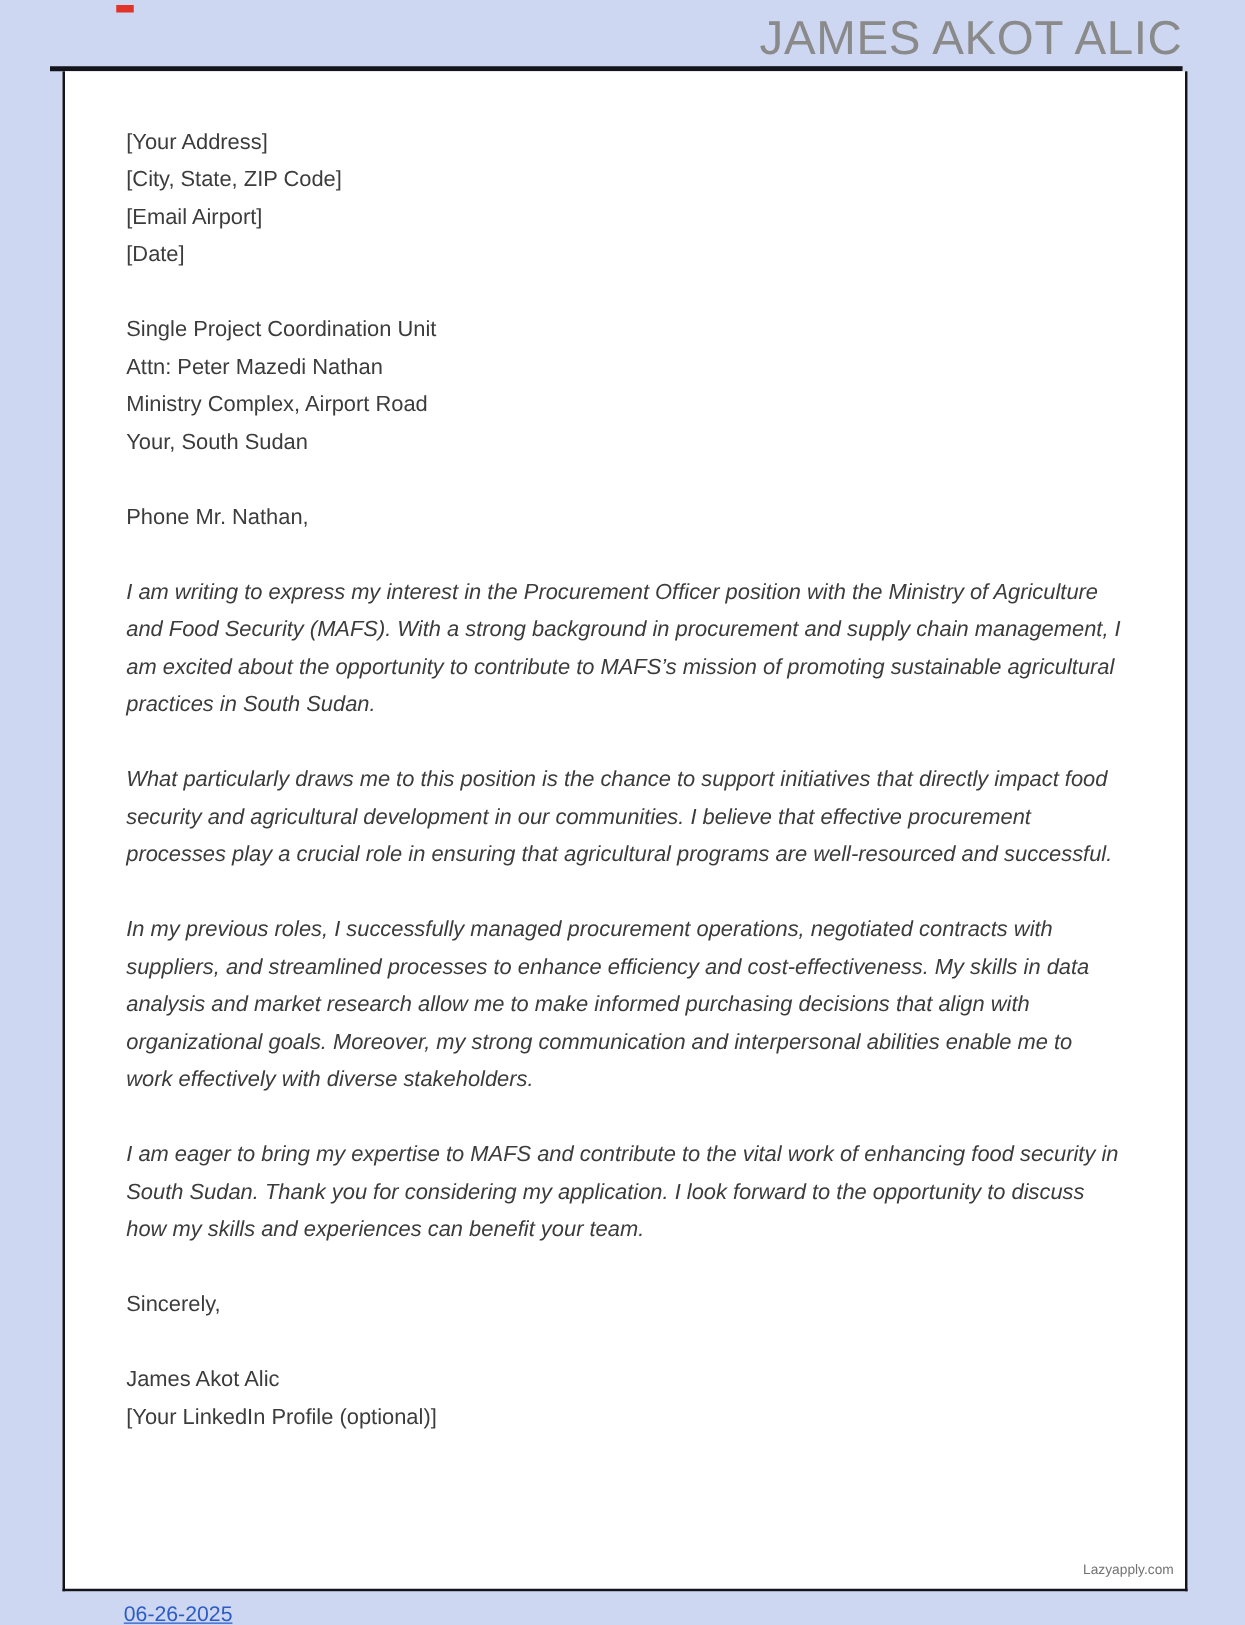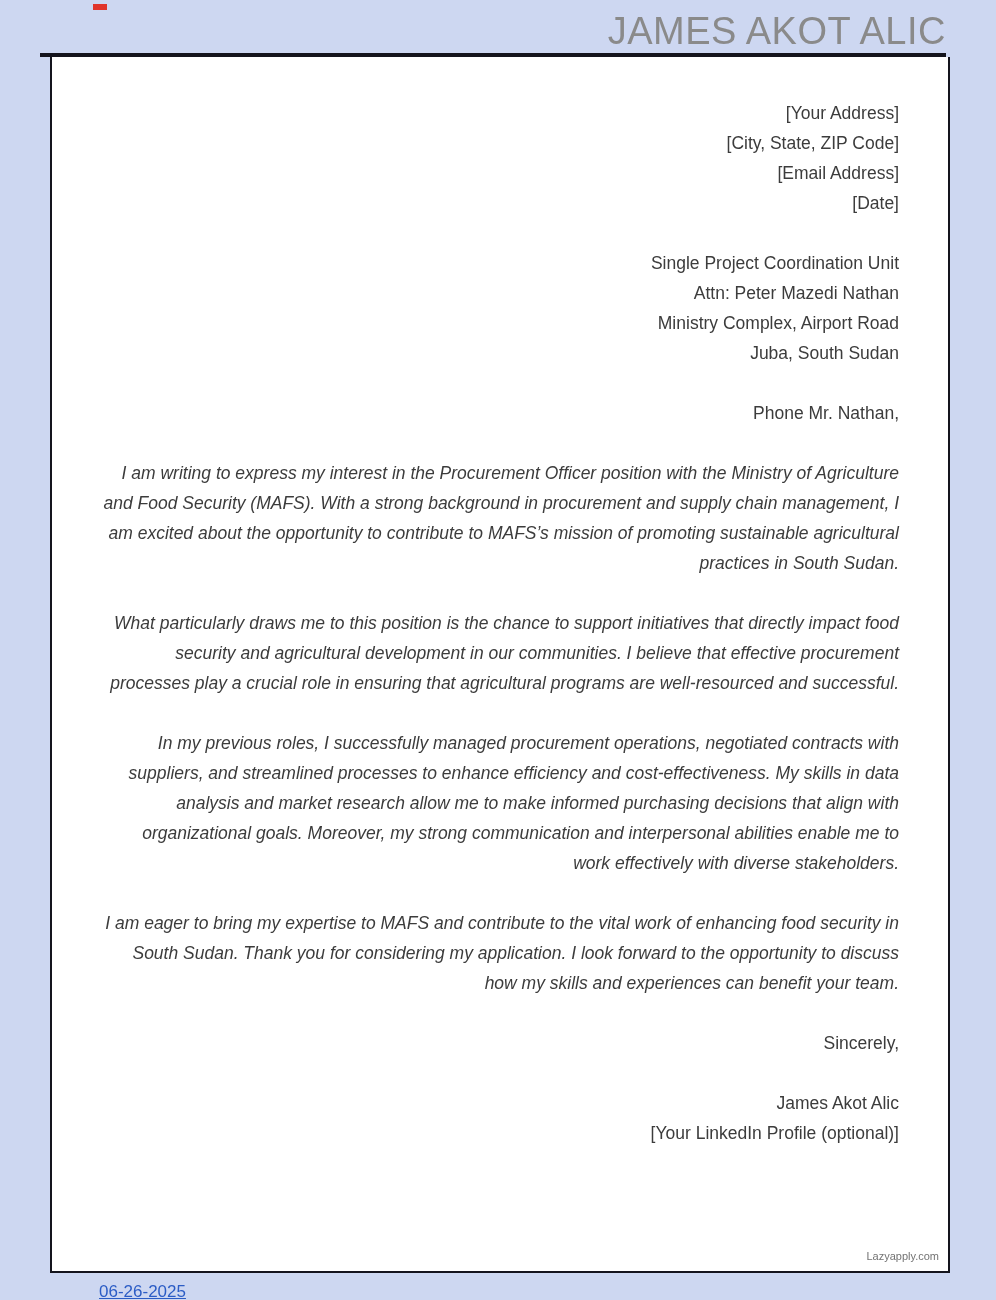--- a/index.html
+++ b/index.html
@@ -1,15 +1,15 @@
 <!DOCTYPE html>
 <html><head>
 <meta charset="utf-8">
 <style>
-  * { margin: 0; padding: 0; box-sizing: border-box; text-align: right; }
+  * { margin: 0; padding: 0; box-sizing: border-box; }
   html, body { width: 996px; height: 1300px; }
   body {
     position: relative;
     background: #cdd7f1;
     font-family: "Liberation Sans", sans-serif;
     overflow: hidden;
   }
 
   .red-mark {
     position: absolute;
@@ -81,29 +81,29 @@
 <div class="header-name">JAMES AKOT ALIC</div>
 
 <div class="top-rule"></div>
 
 <div class="letter-page">
   <div class="letter-body">
 
     <div class="block">
       <div class="line">[Your Address]</div>
       <div class="line">[City, State, ZIP Code]</div>
-      <div class="line">[Email Address]</div>
+      <div class="line">[Email Airport]</div>
       <div class="line">[Date]</div>
     </div>
 
     <div class="block">
       <div class="line">Single Project Coordination Unit</div>
       <div class="line">Attn: Peter Mazedi Nathan</div>
       <div class="line">Ministry Complex, Airport Road</div>
-      <div class="line">Juba, South Sudan</div>
+      <div class="line">Your, South Sudan</div>
     </div>
 
     <div class="block">Phone Mr. Nathan,</div>
 
     <p class="para">I am writing to express my interest in the Procurement Officer position with the Ministry of Agriculture and Food Security (MAFS). With a strong background in procurement and supply chain management, I am excited about the opportunity to contribute to MAFS’s mission of promoting sustainable agricultural practices in South Sudan.</p>
     <p class="para">What particularly draws me to this position is the chance to support initiatives that directly impact food security and agricultural development in our communities. I believe that effective procurement processes play a crucial role in ensuring that agricultural programs are well-resourced and successful.</p>
     <p class="para">In my previous roles, I successfully managed procurement operations, negotiated contracts with suppliers, and streamlined processes to enhance efficiency and cost-effectiveness. My skills in data analysis and market research allow me to make informed purchasing decisions that align with organizational goals. Moreover, my strong communication and interpersonal abilities enable me to work effectively with diverse stakeholders.</p>
     <p class="para">I am eager to bring my expertise to MAFS and contribute to the vital work of enhancing food security in South Sudan. Thank you for considering my application. I look forward to the opportunity to discuss how my skills and experiences can benefit your team.</p>
 
     <div class="block">Sincerely,</div>

